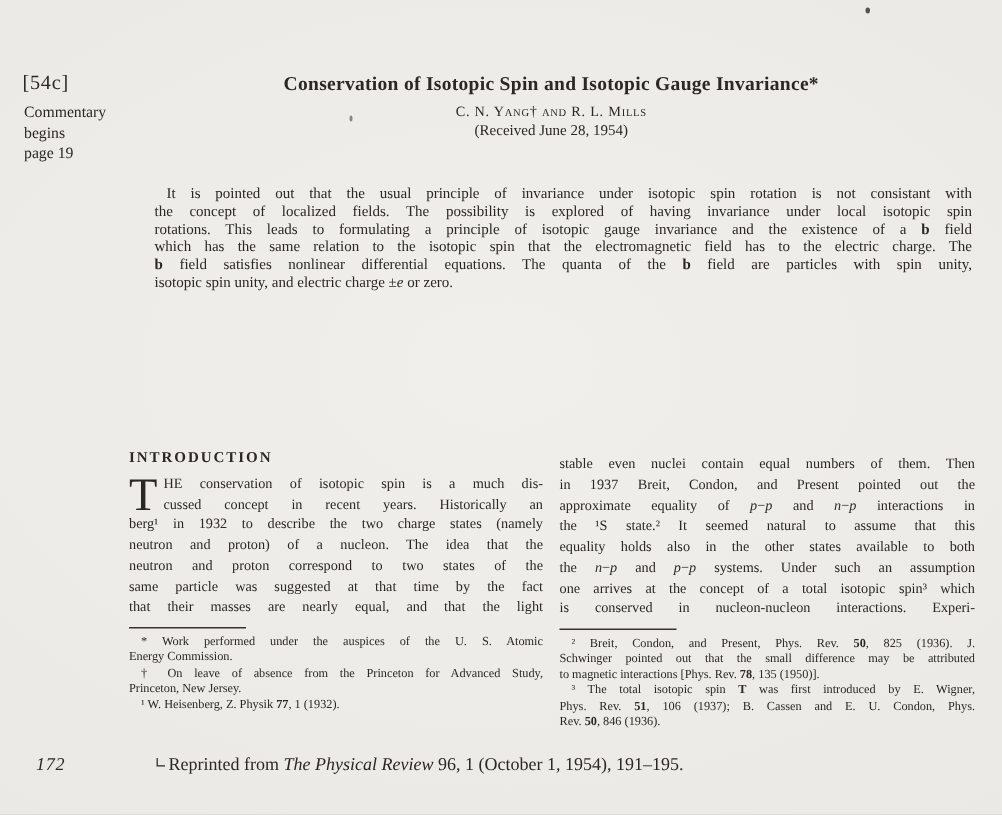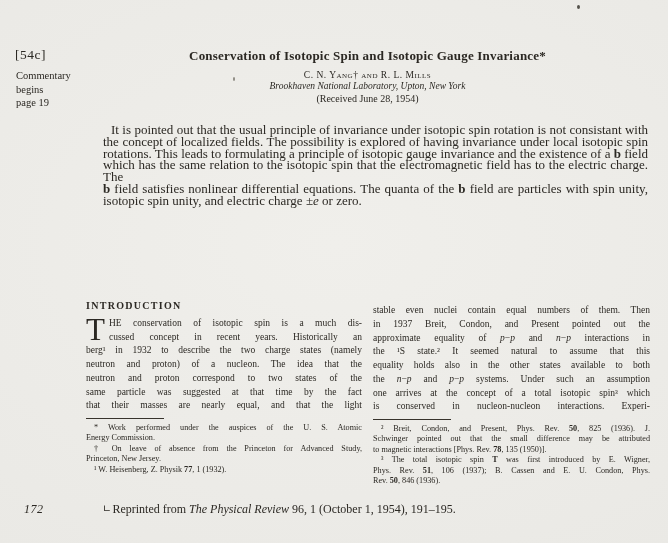--- a/index.html
+++ b/index.html
@@ -18,21 +18,21 @@
   .abs{position:absolute;}
   
   .margin-label{left:15px;top:47px;font-size:13.5px;letter-spacing:0.5px;}
   .margin-note{left:16px;top:69px;width:82px;font-size:10.5px;line-height:13.5px;}
   .header{left:85px;top:48px;width:565px;text-align:center;}
   .title{font-size:13px;font-weight:700;letter-spacing:0.2px;}
   .authors{margin-top:6px;font-size:9.5px;font-variant:small-caps;letter-spacing:0.5px;}
   .affiliation{margin-top:1px;font-size:9.5px;font-style:italic;}
   .received{margin-top:2px;font-size:10px;}
   
-  .abstract{left:103px;top:124px;width:545px;font-size:13px;line-height:11.8px;}
+  .abstract{left:103px;top:124px;width:545px;font-size:10px;line-height:11.8px;}
   
   .col{font-size:9.5px;line-height:13.75px;}
   .col-left{left:86px;top:299px;width:276px;}
   .col-right{left:373px;top:304px;width:277px;}
   .sec-heading{font-size:10px;font-weight:700;letter-spacing:1.3px;margin-bottom:4px;}
   .dropcap{float:left;font-size:31px;line-height:26px;height:26px;padding:0 4px 0 0;}
   .fnrule{width:78px;border-top:1.2px solid #37332c;margin:5px 0 4px 0;}
   .footnotes{font-size:8.2px;line-height:10.45px;}
   
   .tline{text-align:justify;text-align-last:justify;}
@@ -60,21 +60,20 @@
   <div class="abs margin-label">[54c]</div>
   <div class="abs margin-note">
       <div class="tline tlast"><span>Commentary</span></div>
       <div class="tline tlast"><span>begins</span></div>
       <div class="tline tlast"><span>page 19</span></div>
     </div>
 
   <div class="abs header">
     <div class="title">Conservation of Isotopic Spin and Isotopic Gauge Invariance*</div>
     <div class="authors">C. N. Yang† and R. L. Mills</div>
-    <div class="affiliation">Brookhaven National Laboratory, Upton, New York</div>
     <div class="received">(Received June 28, 1954)</div>
   </div>
 
   <div class="abs abstract">
       <div class="tline tindent"><span>It is pointed out that the usual principle of invariance under isotopic spin rotation is not consistant with</span></div>
       <div class="tline"><span>the concept of localized fields. The possibility is explored of having invariance under local isotopic spin</span></div>
       <div class="tline"><span>rotations. This leads to formulating a principle of isotopic gauge invariance and the existence of a </span><span class="seg-b">b</span><span> field</span></div>
       <div class="tline"><span>which has the same relation to the isotopic spin that the electromagnetic field has to the electric charge. The</span></div>
       <div class="tline"><span class="seg-b">b</span><span> field satisfies nonlinear differential equations. The quanta of the </span><span class="seg-b">b</span><span> field are particles with spin unity,</span></div>
       <div class="tline tlast"><span>isotopic spin unity, and electric charge ±</span><span class="seg-i">e</span><span> or zero.</span></div>

